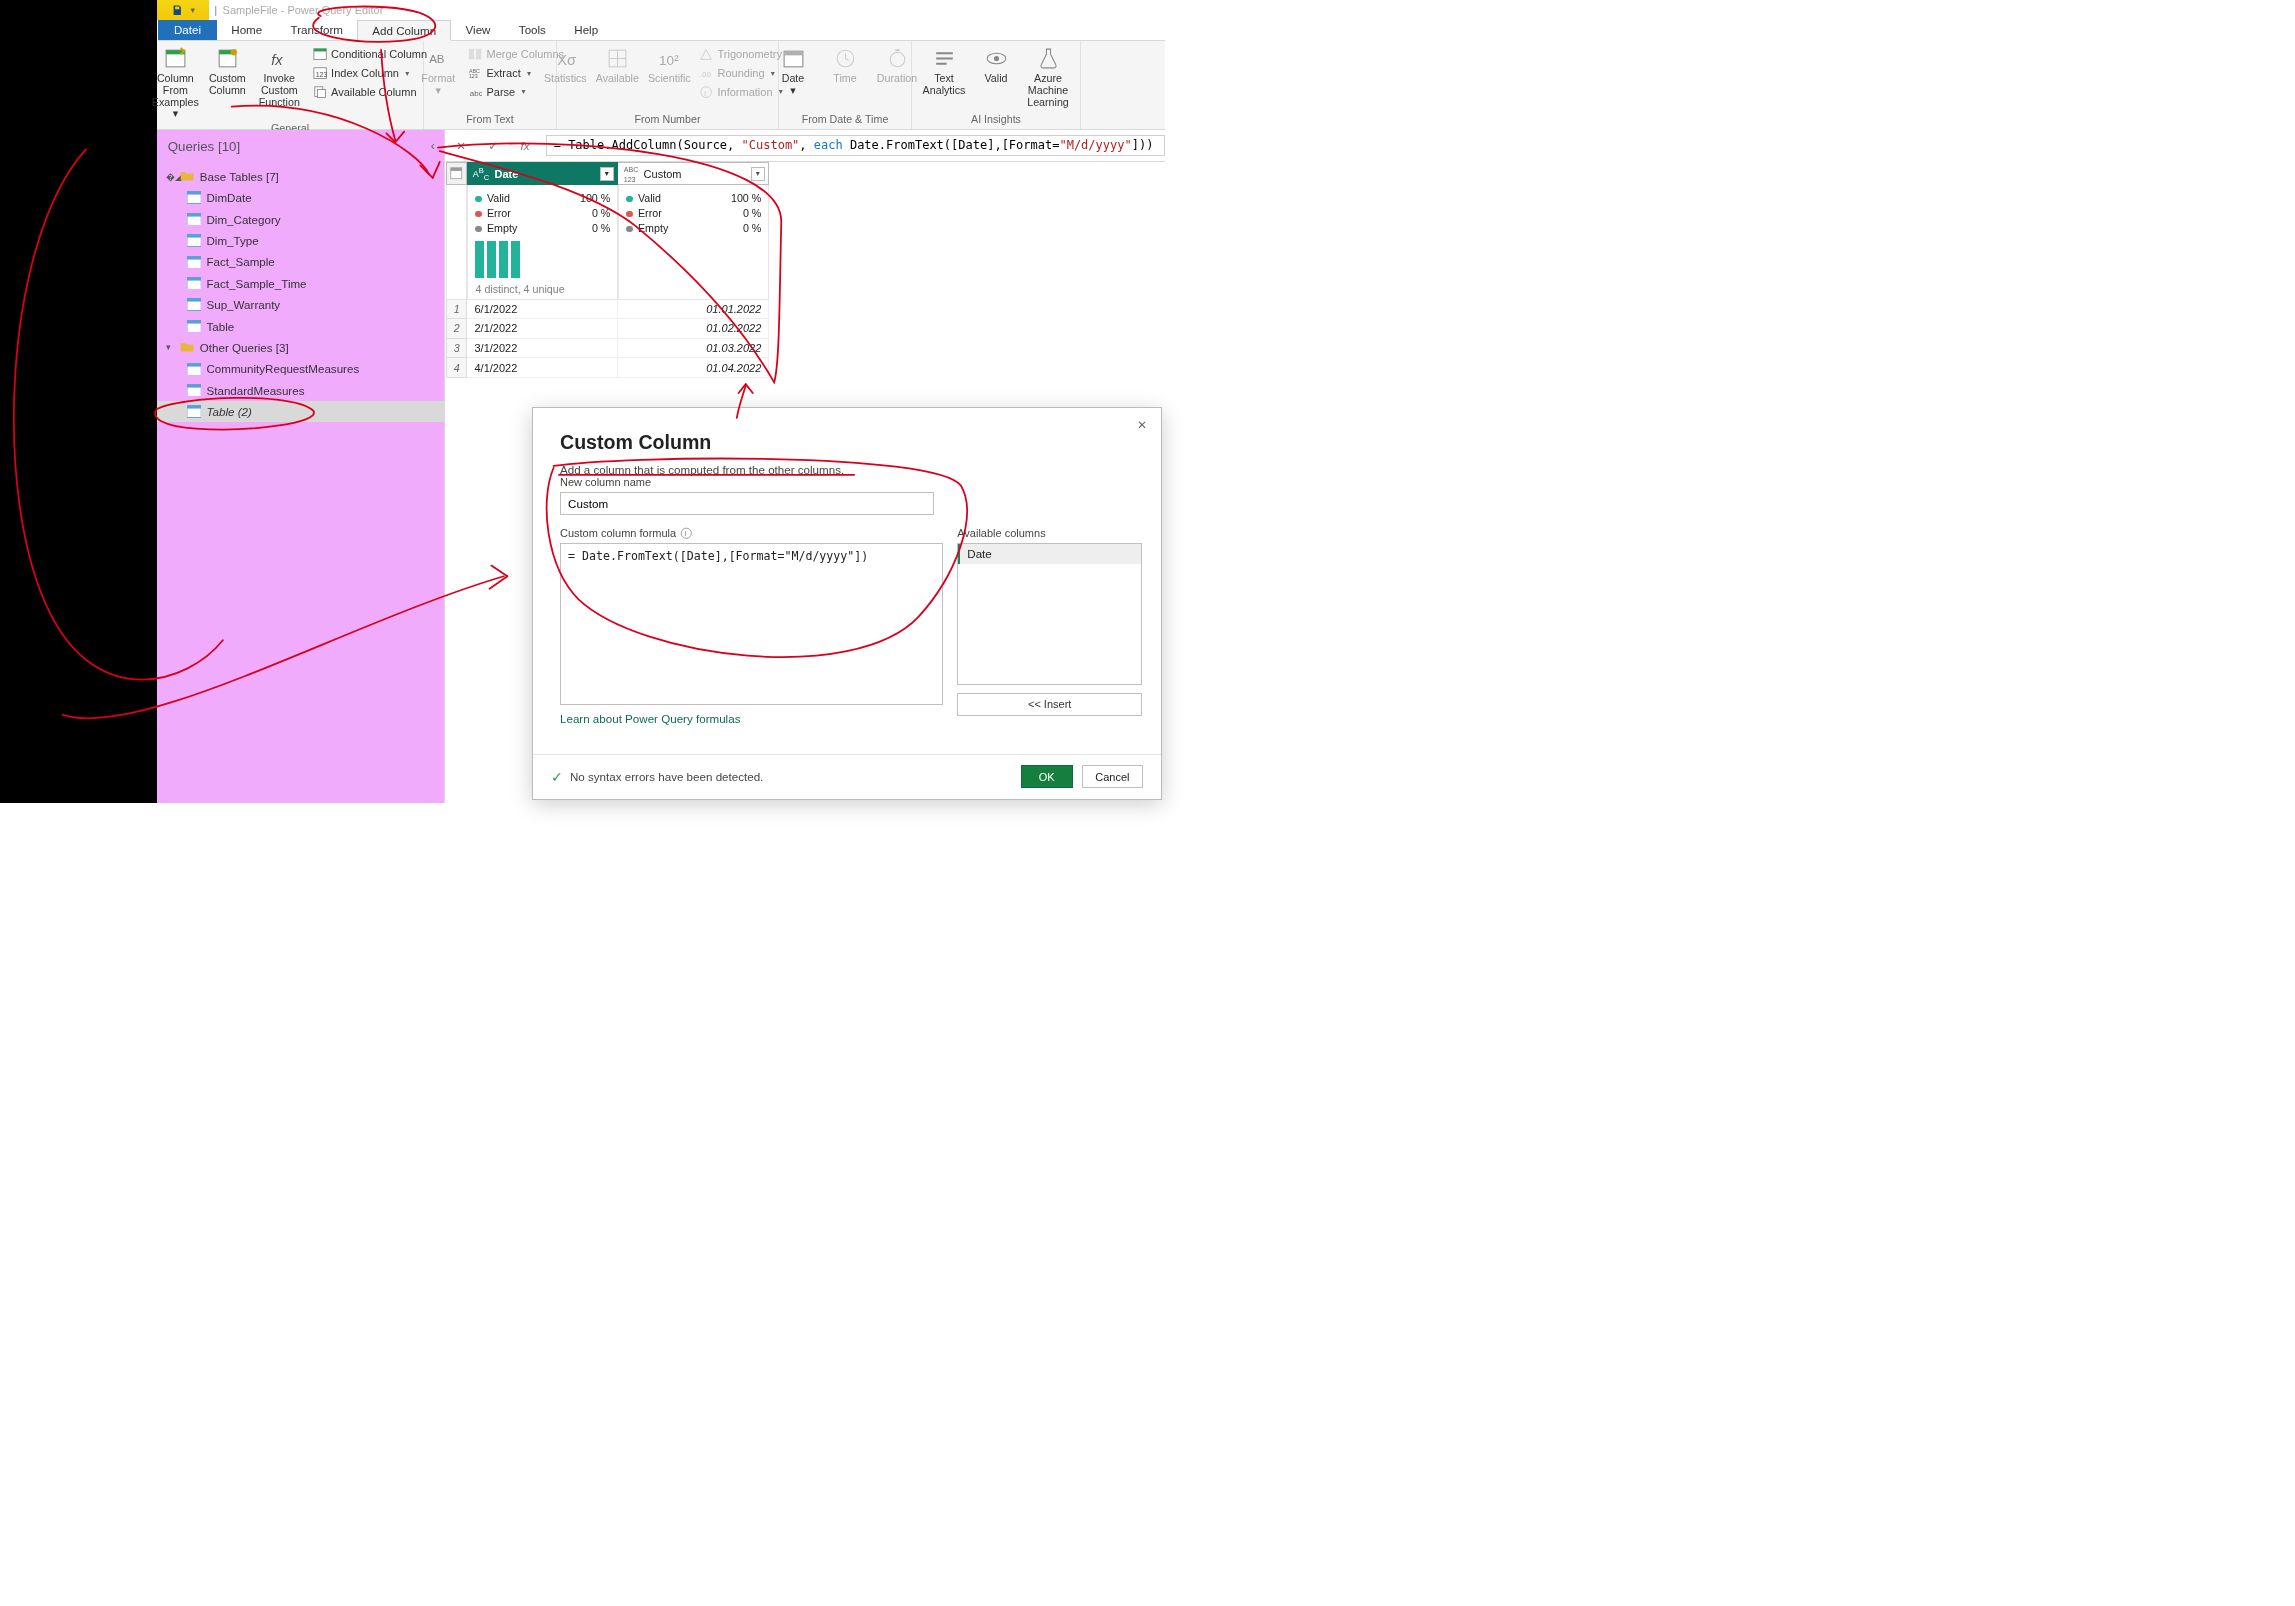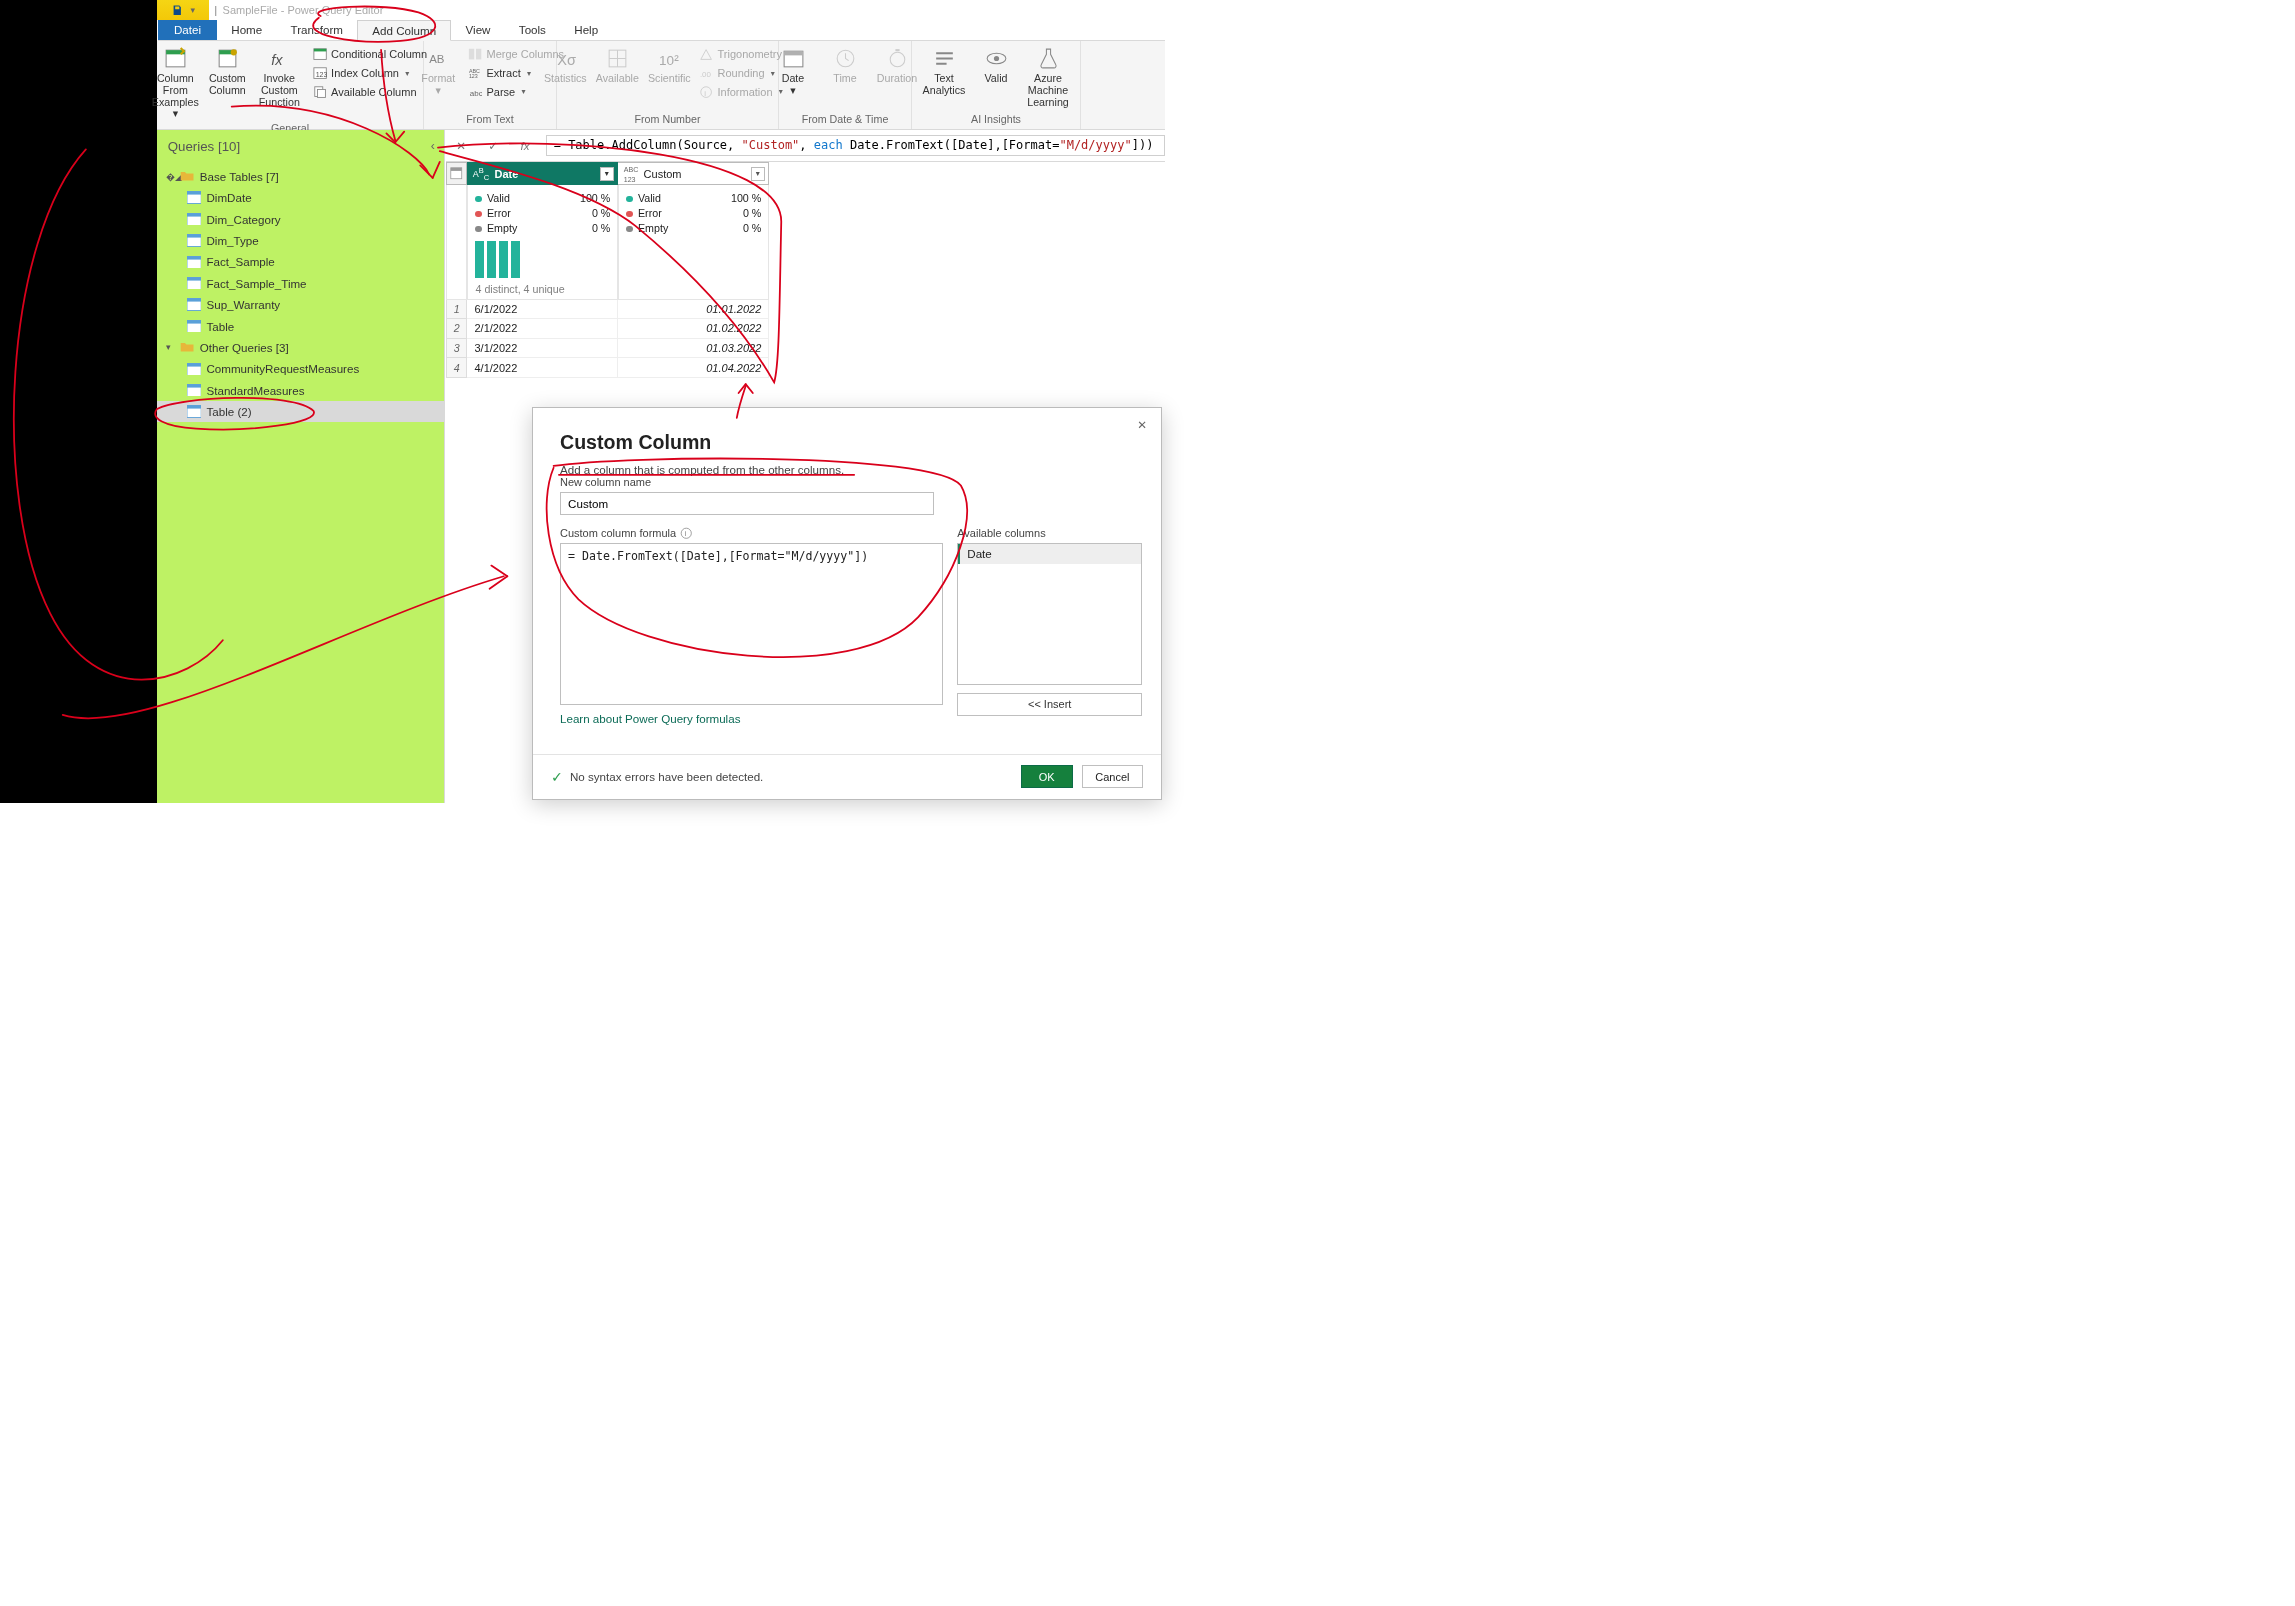--- a/index.html
+++ b/index.html
@@ -127,21 +127,21 @@
   .smbtn.disabled { color:#a8a8a8; }
   .smbtn .caret { font-size:8px; color:#666; margin-left:1.8px;}
   .ribbtn-dim { color:#a8a8a8; }
 
   
   .queries {
     position: absolute;
     top: 130px; left: 157px;
     width: 288px;
     bottom: 0;
-    background: #bef264;
+    background: #f0abfc;
     border-right: 0.9px solid #d9d9d9;
   }
   .queries-header {
     height: 32px;
     display:flex; align-items:center; justify-content:space-between;
     padding: 0 9px 0 10.7px;
     color:#555;
     font-size: 13.3px;
   }
   .qchevron { color:#666; font-size:12.5px; }
@@ -150,21 +150,21 @@
     display:flex; align-items:center;
     height: 21.4px;
     padding-left: 9px;
     font-size: 11.6px;
     color:#333;
     gap:5.3px;
   }
   .qfolder .tw { width:9px; color:#555; font-size:9px;}
   .qfolder .foldicon { width:14.2px; height:12.5px; }
   .qitem { padding-left: 30px; }
-  .qitem.selected { background:#d9d9d9; }
+  .qitem.selected { background:#d9d9d9;font-style:italic; }
   .tblicon { width:14.2px; height:12.5px; }
 
   
   .formula {
     position: absolute;
     top: 130px; left: 446px; right: 0;
     height: 32px;
     display:flex; align-items:center;
     border-bottom: 0.9px solid #d9d9d9;
     padding-left: 3.6px;

